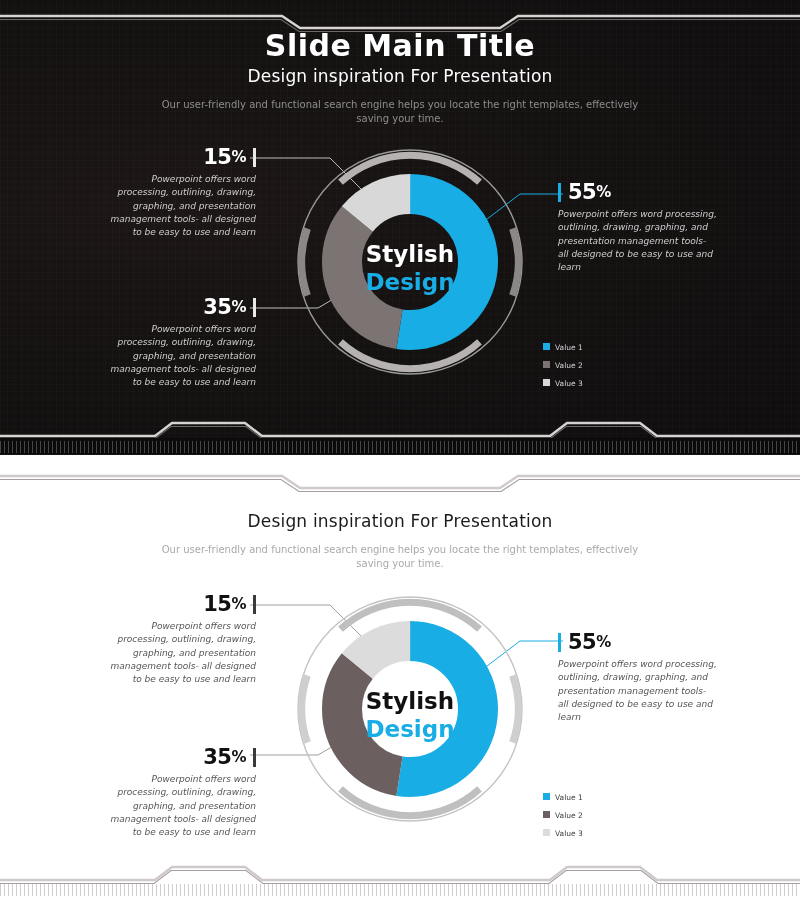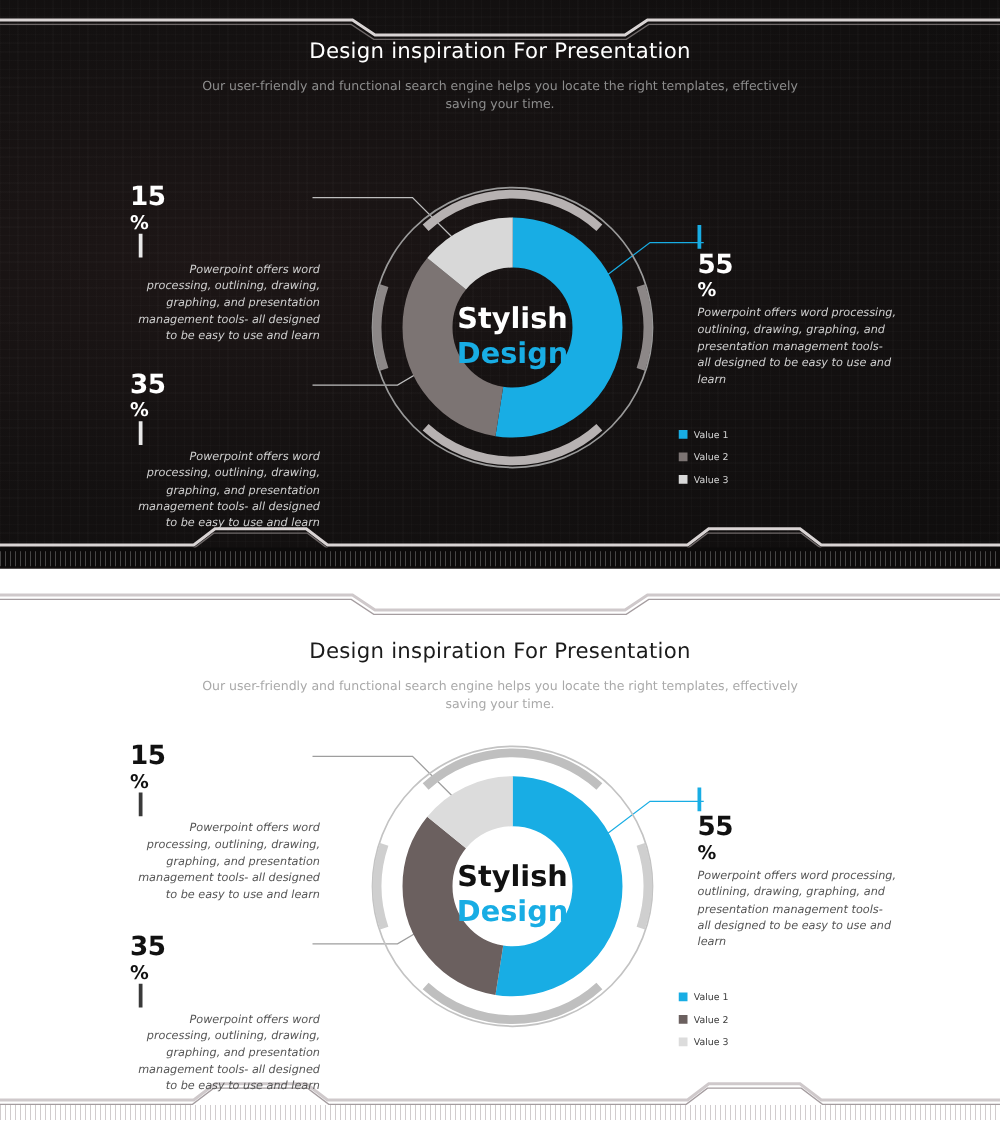--- a/index.html
+++ b/index.html
@@ -61,42 +61,42 @@
   .subtitle { font-size: 17px; color: #ffffff; margin-top: 3px; letter-spacing: .2px; }
   .subtitle-dk { color: #1b1b1b; }
   .lede {
     font-size: 10px; line-height: 1.35; color: #8d8d8d;
     width: 500px; margin: 12px auto 0; text-align: center;
   }
   .lede-dk { color: #a9a9a9; }
 
   
   .callout { position: absolute; width: 152px; }
-  .pct-row { display: flex; align-items: flex-start; flex-direction: column; }
+  .pct-row { display: flex; align-items: center; }
   .pct {
     font-size: 21px; font-weight: bold; color: #ffffff;
     font-family: "DejaVu Sans", sans-serif; letter-spacing: -.5px;
   }
   .pct-dk { color: #111111; }
   .pct-sym { font-size: 15px; font-weight: bold; }
   .tick { width: 3px; height: 19px; background: #e9e9e9; margin-left: 7px; }
   .tick-cyan { background: #18ADE4; }
   .tick-dk { background: #3a3a3a; }
   .body-txt {
     font-size: 9px; line-height: 1.48; color: #cfcfcf; margin-top: 4px; font-style: italic;
   }
   .body-txt-dk { color: #555555; }
   .ta-right { text-align: right; }
   .ta-left  { text-align: left; }
   .jc-right { justify-content: flex-end; }
   .jc-left  { justify-content: flex-start; }
 
   
   .legend { position: absolute; width: 90px; }
-  .legend-row { display: flex; align-items: center; margin-bottom: 9px; padding-left: 25px; }
+  .legend-row { display: flex; margin-bottom: 9px; padding-left: 25px; }
   .swatch { width: 7px; height: 7px; margin-right: 5px; }
   .legend-label { font-size: 7.5px; color: #d5d5d5; }
   .legend-label-dk { color: #3b3b3b; }
 
   
   .chart-wrap { position: absolute; }
   .chart-wrap svg { display: block; }
   .center-a { font-size: 23px; font-weight: bold; font-family: "DejaVu Sans", sans-serif; }
   .center-b { font-size: 23px; font-weight: bold; font-family: "DejaVu Sans", sans-serif; }
 </style>
@@ -114,20 +114,21 @@
 
   <svg class="frame-line frame-bot-dark" viewBox="0 0 800 26" preserveAspectRatio="none">
     <path d="M0,18 L155,18 L172,5 L245,5 L262,18 L550,18 L567,5 L640,5 L657,18 L800,18" fill="none" stroke="#D9D4D4" stroke-width="2.4"></path>
     <path d="M0,21.5 L154,21.5 L171,8.5 L246,8.5 L263,21.5 L549,21.5 L566,8.5 L641,8.5 L658,21.5 L800,21.5" fill="none" stroke="#6E6868" stroke-width="1.1"></path>
   </svg>
 
   <div class="ruler-dark-base"></div>
   <div class="ruler ruler-dark"></div>
 
   <div class="head" style="top:28px;">
+    <div class="slide-title">Slide Main Title</div>
     <div class="subtitle">Design inspiration For Presentation</div>
     <div class="lede">Our user-friendly and functional search engine helps you locate the right templates, effectively saving your time.</div>
   </div>
 
   <svg style="position:absolute;left:0;top:0;width:800px;height:455px;" viewBox="0 0 800 455">
     <path d="M250,158 L330,158 L372,200" fill="none" stroke="#BDBDBD" stroke-width="1"></path>
     <path d="M250,308 L318,308 L352,288" fill="none" stroke="#BDBDBD" stroke-width="1"></path>
     <path d="M563,194 L520,194 L470,232" fill="none" stroke="#18ADE4" stroke-width="1"></path>
   </svg>
 

